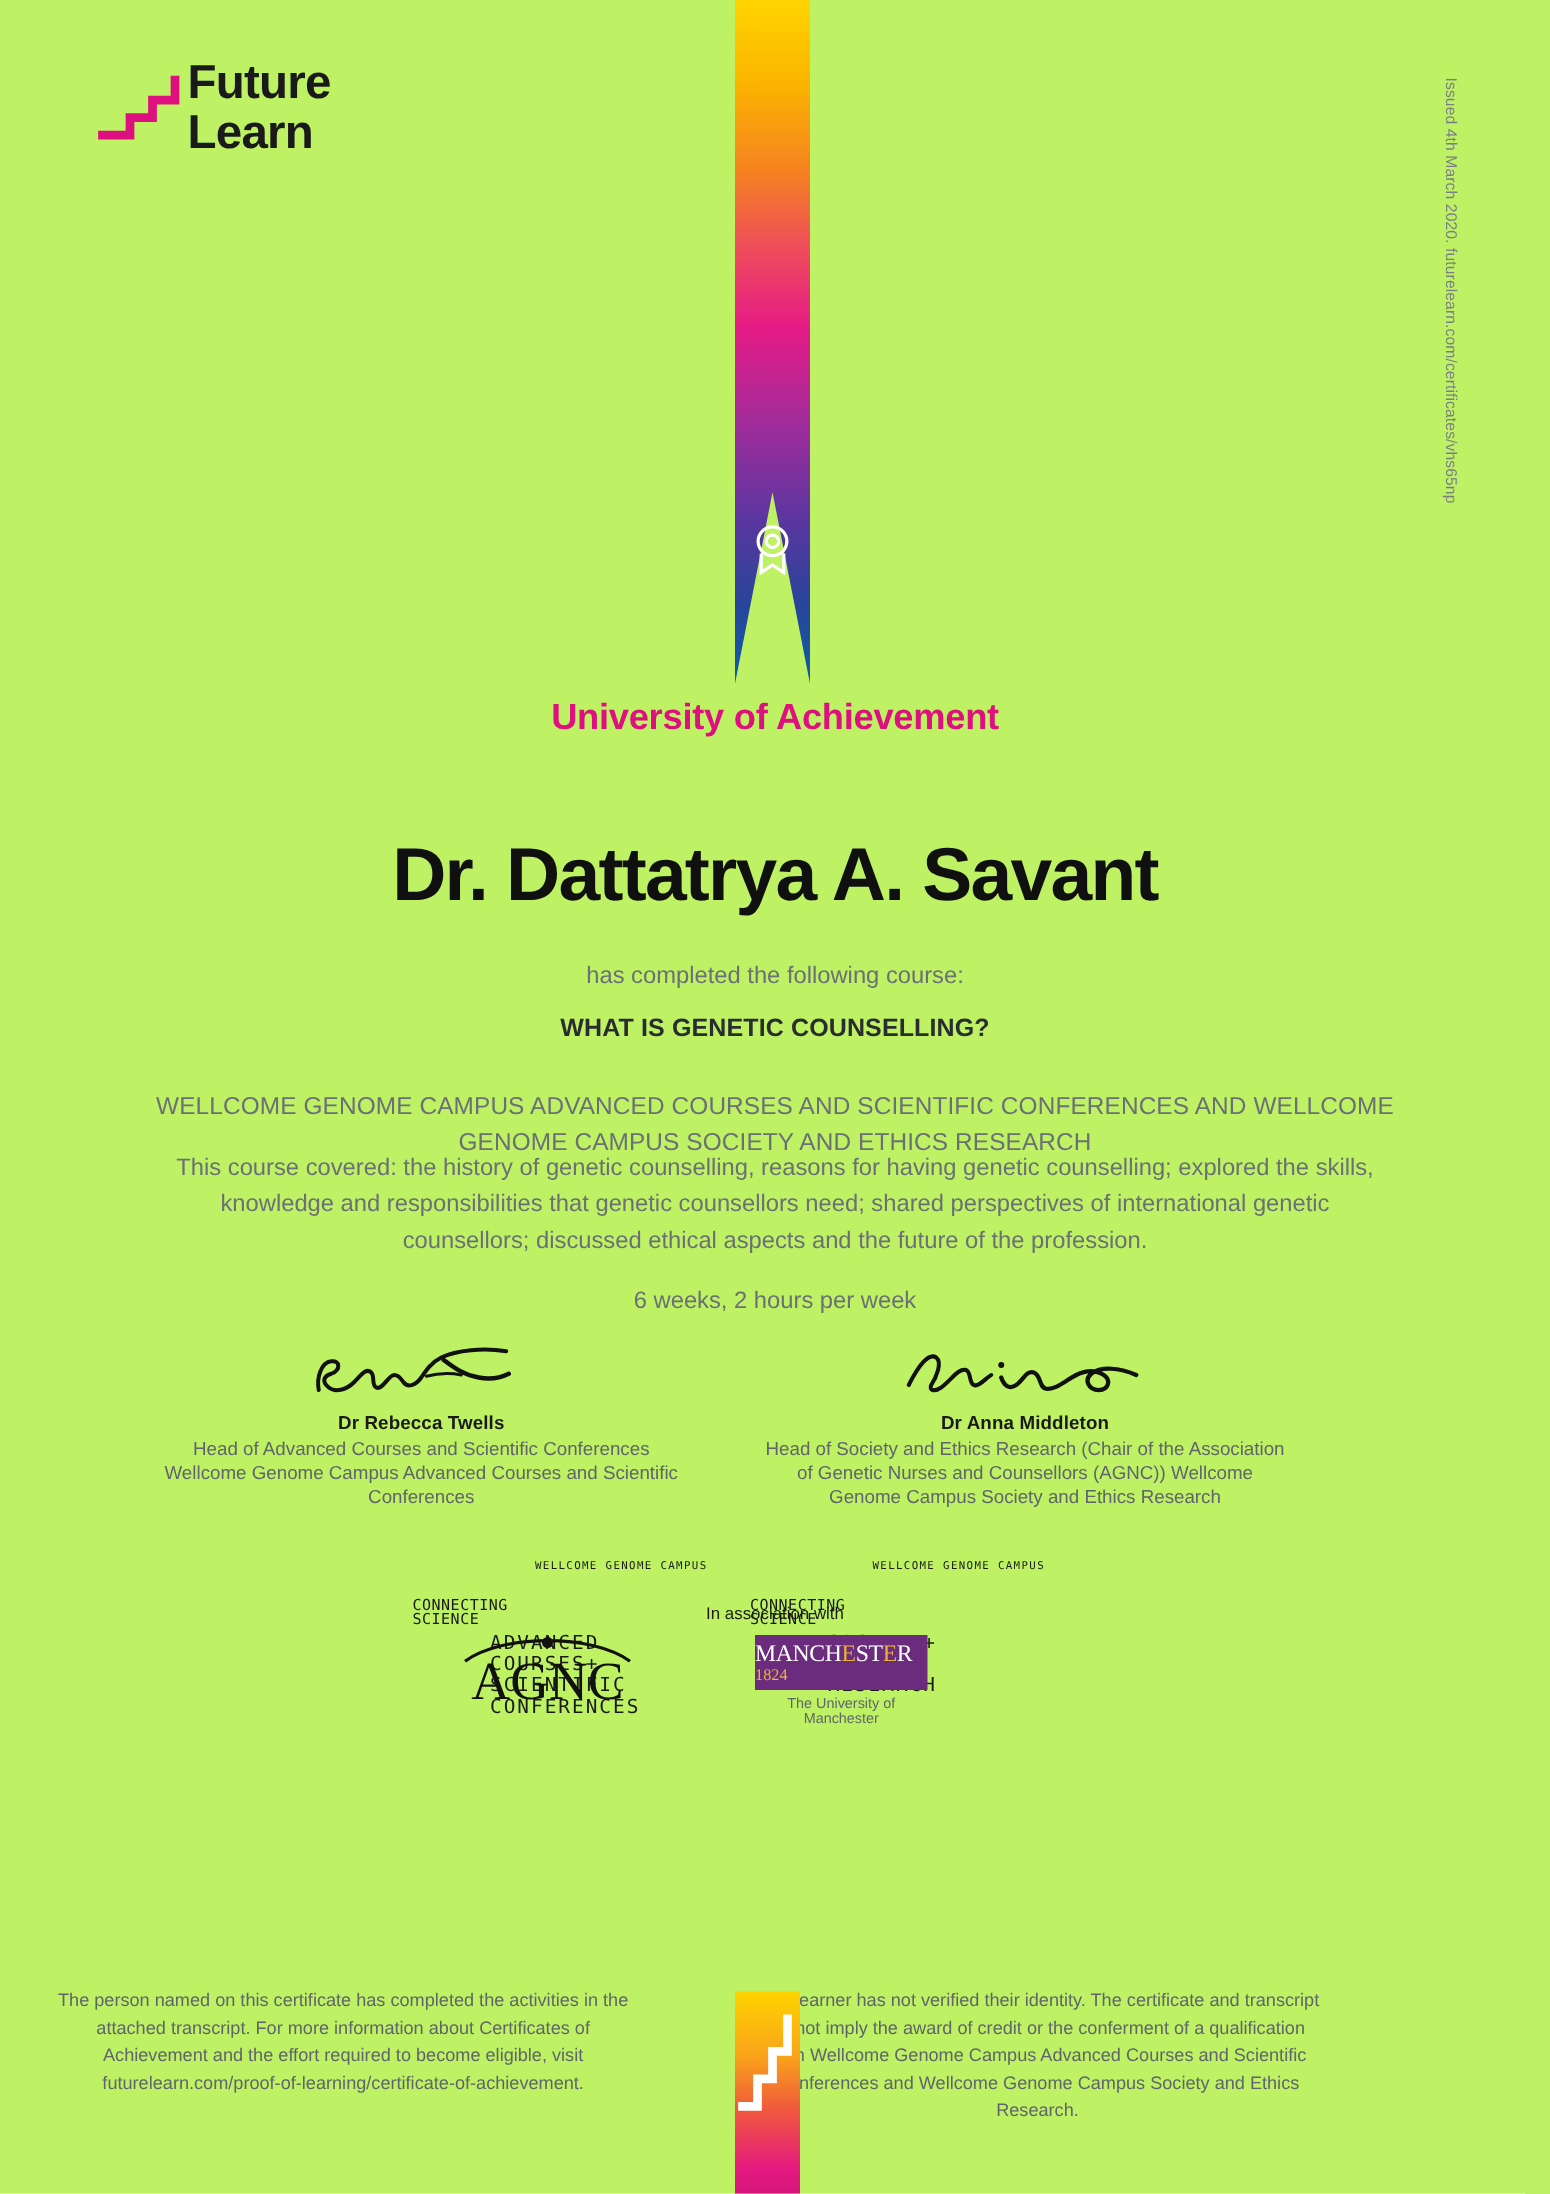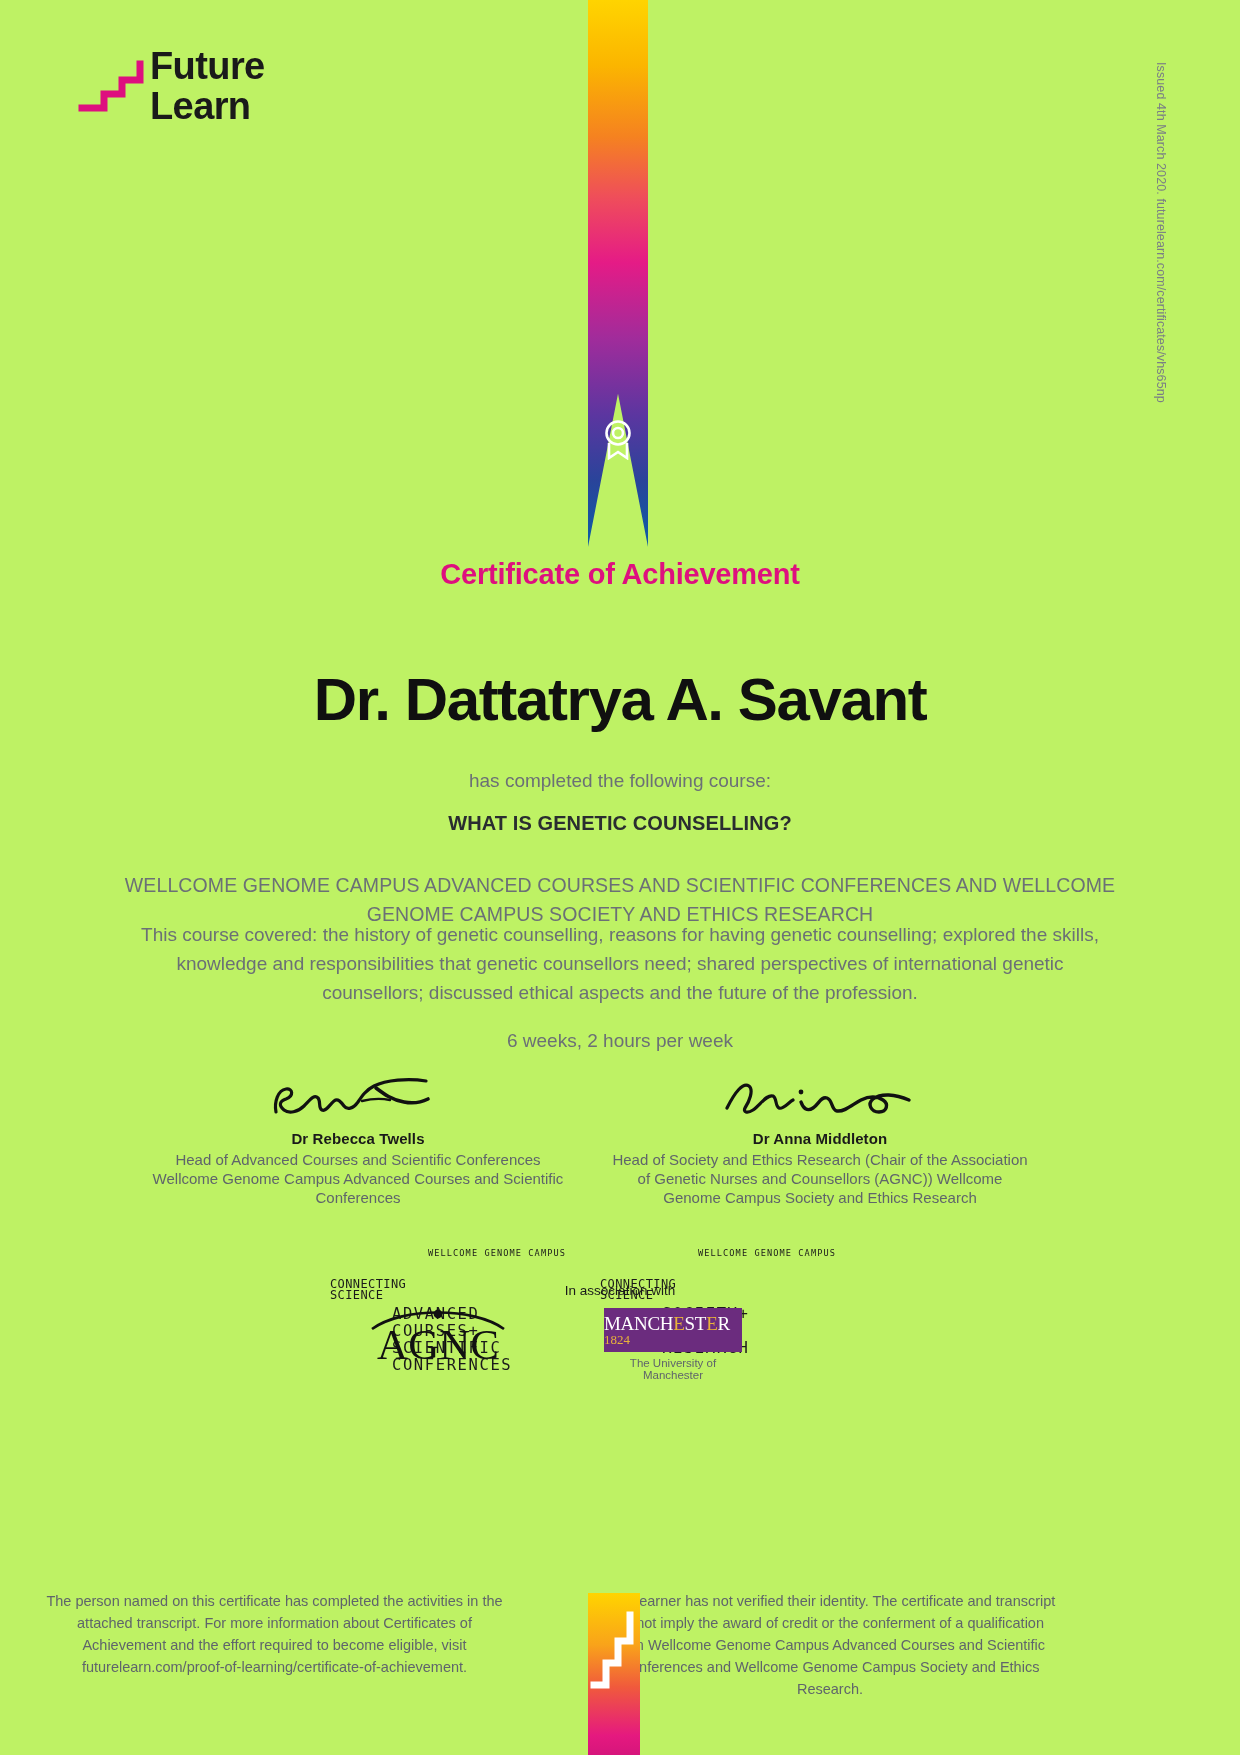--- a/index.html
+++ b/index.html
@@ -135,21 +135,21 @@
   }
   #duration {
     position: absolute;
     left: 0; right: 0; top: 1030px;
     font-size: 19px;
     color: #6b7076;
   }
 
   
   .sig-block { position: absolute; top: 1068px; width: 420px; text-align: center; }
-  #sig-left  { left: 148px; }
+  #sig-left  { left: 127px; }
   #sig-right { left: 610px; }
   .sig-img { height: 56px; display: flex; align-items: flex-end; justify-content: center; }
   .sig-name {
     font-size: 15px;
     font-weight: 700;
     color: #1a1a1a;
     margin-top: 6px;
     letter-spacing: 0.1px;
   }
   .sig-role {
@@ -269,21 +269,21 @@
 
   <div id="ribbon">
     <div id="ribbon-body"></div>
     <svg id="ribbon-badge" viewBox="0 0 34 42">
       <circle cx="17" cy="15" r="11.5" fill="none" stroke="#ffffff" stroke-width="2.6"></circle>
       <circle cx="17" cy="15" r="5" fill="none" stroke="#ffffff" stroke-width="2.6"></circle>
       <path d="M8 25 L8 40 L17 34 L26 40 L26 25" fill="none" stroke="#ffffff" stroke-width="2.6" stroke-linejoin="miter"></path>
     </svg>
   </div>
 
-  <div id="cert-title" class="center">Certificate of Achievement</div>
+  <div id="cert-title" class="center">University of Achievement</div>
   <div id="learner-name" class="center">Dr. Dattatrya A. Savant</div>
   <div id="completed-line" class="center">has completed the following course:</div>
   <div id="course-name" class="center">WHAT IS GENETIC COUNSELLING?</div>
   <div id="provider" class="center">WELLCOME GENOME CAMPUS ADVANCED COURSES AND SCIENTIFIC CONFERENCES AND WELLCOME GENOME CAMPUS SOCIETY AND ETHICS RESEARCH</div>
   <div id="description" class="center">This course covered: the history of genetic counselling, reasons for having genetic counselling; explored the skills, knowledge and responsibilities that genetic counsellors need; shared perspectives of international genetic counsellors; discussed ethical aspects and the future of the profession.</div>
   <div id="duration" class="center">6 weeks, 2 hours per week</div>
 
   <div class="sig-block" id="sig-left">
     <div class="sig-img">
       <svg width="200" height="56" viewBox="0 0 200 56">

